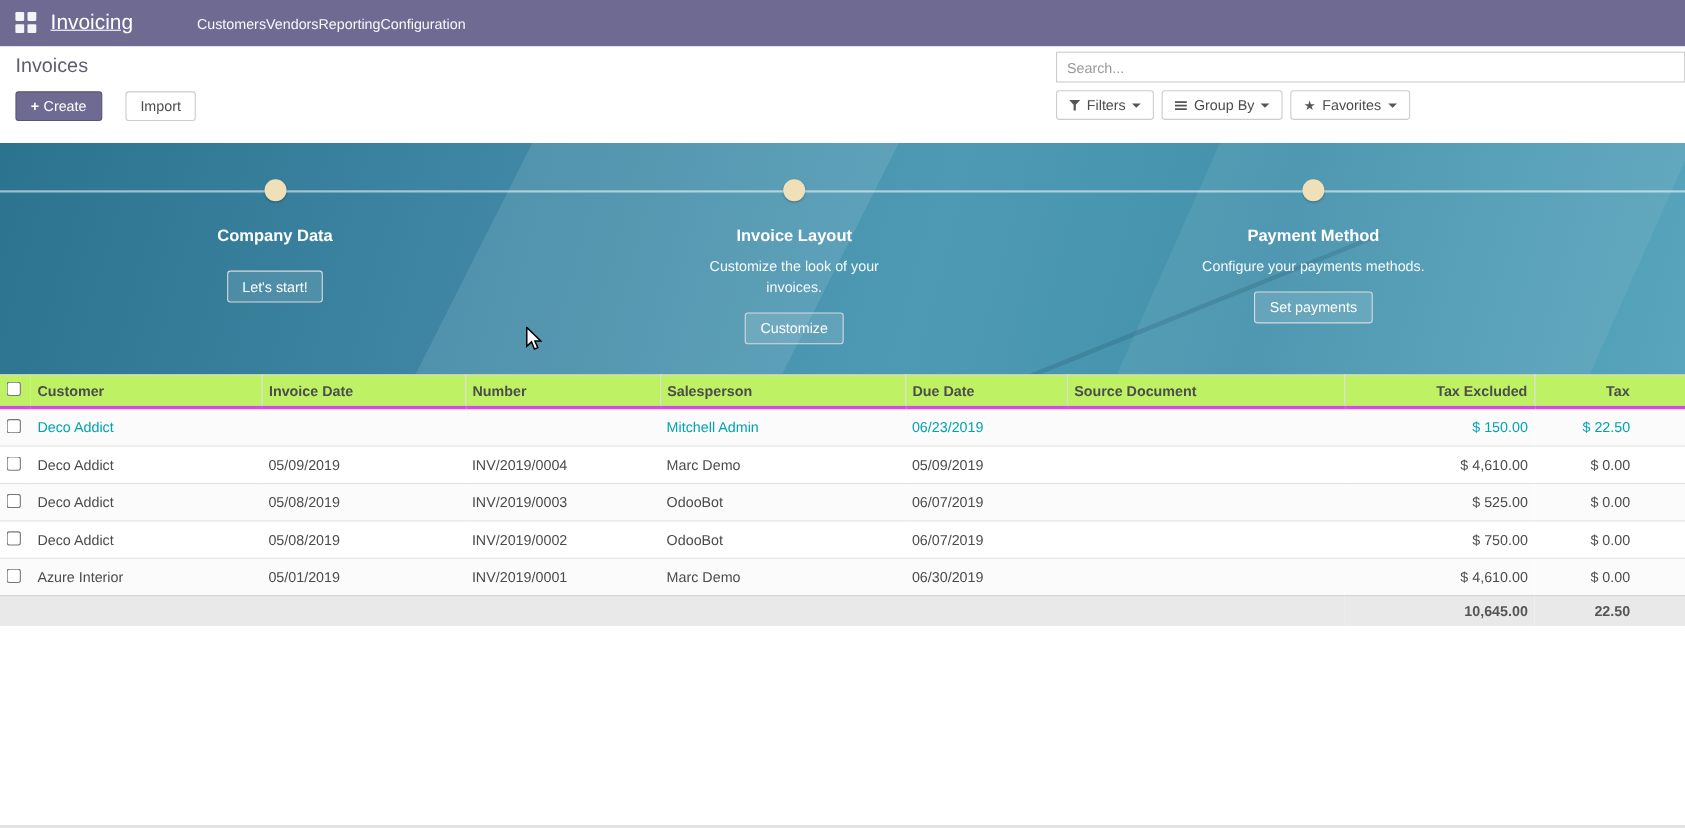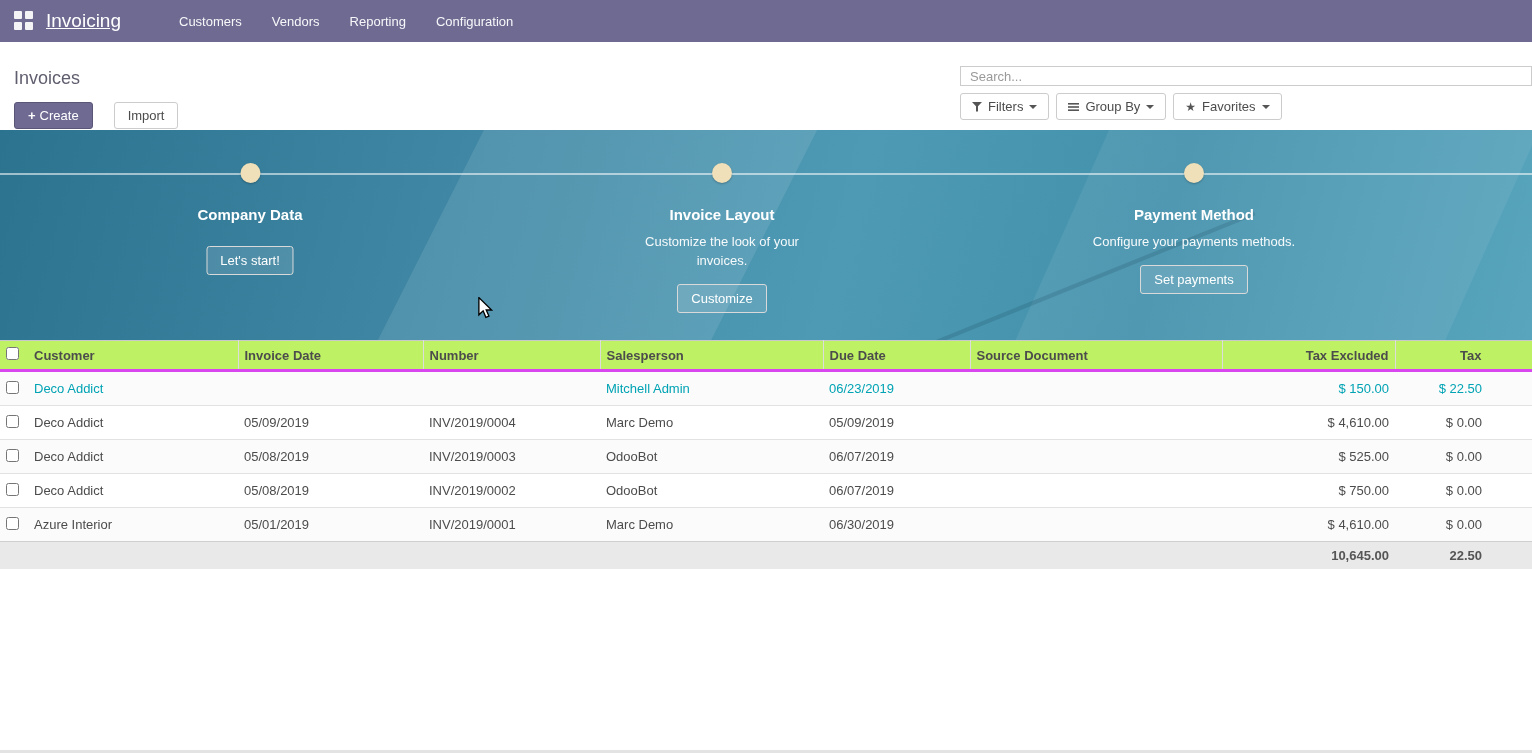--- a/index.html
+++ b/index.html
@@ -5,25 +5,25 @@
   * { box-sizing: border-box; }
   html,body { margin:0; padding:0; }
   body { font-family:"Liberation Sans", sans-serif; background:#fff; }
   .screen { position:relative; width:1532px; height:753px; overflow:hidden; background:#fff; }
 
   
   .topbar { height:42px; background:var(--brand,#6e6a92); display:flex; align-items:center; padding:0 10px; color:#fff; }
   .apps-icon { width:20px; height:20px; display:grid; grid-template-columns:8px 8px; grid-template-rows:8px 8px; gap:3px; margin:0 12px 0 4px; cursor:pointer; }
   .apps-icon i { background:#fff; opacity:.92; border-radius:1px; display:block; }
   .app-title { font-size:19px; font-weight:400; margin-right:58px; cursor:pointer;text-decoration:underline; }
-  .top-menu { display:flex; gap:30px; font-size:13px; }
+  .top-menu { display:flex; font-size:13px; }
   .top-menu a { color:#fff; text-decoration:none; opacity:.95; cursor:pointer; }
 
   
-  .control-panel { display:flex; justify-content:space-between; padding:24px 0 10px 14px; height:88px; }
+  .control-panel { display:flex; justify-content:space-between; padding:5px 0 10px 14px; height:88px; }
   .breadcrumb { font-size:18px; font-weight:400; color:#5f5e6e; margin:2px 0 13px 0; }
   .cp-buttons { display:flex; gap:21px; }
   .btn { font-size:13px; border-radius:3px; padding:5px 13px; cursor:pointer; font-family:inherit; }
   .btn-primary { background:var(--brand,#6e6a92); color:#fff; border:1px solid #595677; }
   .btn-primary .plus { font-weight:bold; margin-right:4px; }
   .btn-secondary { background:#fff; color:#4c4c4c; border:1px solid #ccc; }
   .cp-right { width:572px; display:flex; flex-direction:column; }
   .search-input { width:572px; height:28px; border:1px solid #ccc; padding:0 9px; font-size:13px; color:#555; outline:none; }
   .search-input::placeholder { color:#9a9a9a; }
   .filter-row { margin-top:7px; display:flex; gap:7px; }

